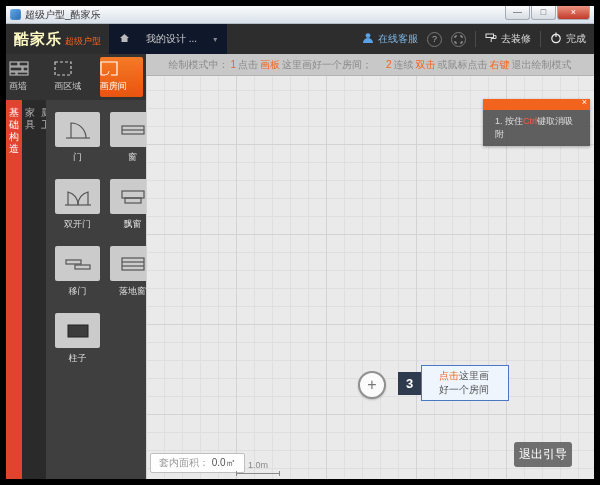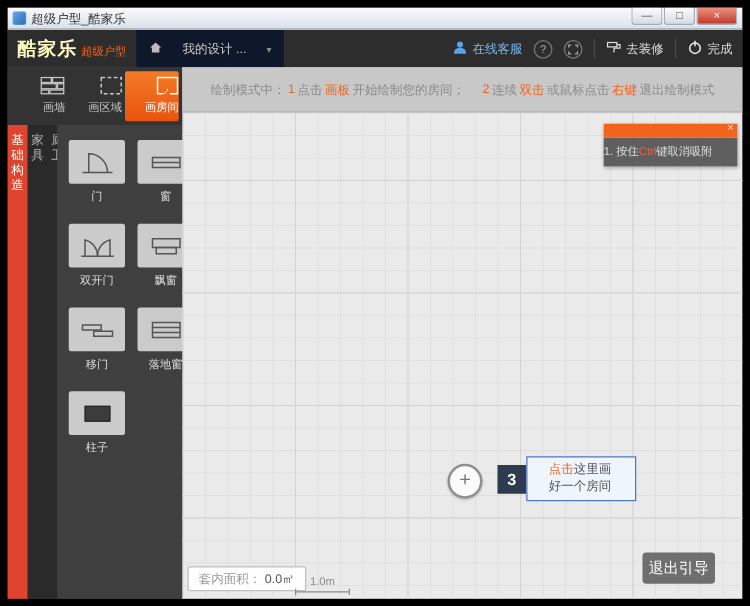--- a/index.html
+++ b/index.html
@@ -32,21 +32,21 @@
   .round-icon { width:15px; height:15px; border:1px solid #777; border-radius:50%; color:#aaa;
     font-size:9px; line-height:13px; text-align:center; cursor:pointer; }
   .round-icon svg { vertical-align:middle; }
   .hdr-divider { width:1px; height:16px; background:#4a4a4a; }
 
   
   .body { display:flex; height:437px; }
   .left-col { width:140px; display:flex; flex-direction:column; background:#3c3c3c; flex:none; }
 
   .toolbar { height:46px; display:flex; align-items:stretch; gap:2px; padding:3px 3px; background:#333; }
-  .tool { flex:1; display:flex; flex-direction:column; align-items:flex-end; justify-content:center;
+  .tool { flex:1; display:flex; flex-direction:column; align-items:flex-start; justify-content:center;
     gap:2px; color:#c9c9c9; font-size:9px; border-radius:2px; cursor:pointer; }
   .tool.active { background:linear-gradient(#f57a26,#e8540e); color:#fff; }
 
   .panel-row { flex:1; display:flex; }
   .tabstrip { width:40px; background:#2a2a2a; display:flex; flex-direction:row; flex:none; }
   .tab { padding:7px 3px; font-size:10px; line-height:12px; color:#b5b5b5; text-align:center; cursor:pointer; }
   .tab.active { background:#e0442e; color:#fff; }
 
   .palette { flex:1; background:#3f3f3f; padding:12px 9px; display:grid;
     grid-template-columns:1fr 1fr; gap:15px 10px; align-content:start; }
@@ -57,31 +57,31 @@
 
   
   .canvas { flex:1; position:relative; background-color:#eaeaea;
     background-image:
       linear-gradient(#d3d3d3 1px, transparent 1px),
       linear-gradient(90deg,#d3d3d3 1px, transparent 1px),
       linear-gradient(#dfdfdf 1px, transparent 1px),
       linear-gradient(90deg,#dfdfdf 1px, transparent 1px);
     background-size:90px 90px, 90px 90px, 18px 18px, 18px 18px; }
 
-  .mode-bar { position:absolute; top:0; left:0; right:0; height:36px;
+  .mode-bar { position:absolute; top:0; left:0; right:0; height:22px;
     background:rgba(198,198,198,0.95); border-bottom:1px solid #b3b3b3;
     display:flex; align-items:center; justify-content:center; gap:2px;
     font-size:10px; color:#8a8a8a; white-space:nowrap; }
   .hl-o { color:#f2641e; }
   .seg-gap { width:10px; }
 
   .tip-box { position:absolute; top:45px; right:4px; width:107px; box-shadow:0 1px 3px rgba(0,0,0,.3); }
   .tip-head { height:11px; background:#f2641e; position:relative; }
   .tip-close { position:absolute; right:3px; top:-2px; color:#fff; font-size:9px; cursor:pointer; }
-  .tip-body { background:rgba(84,84,84,0.93); padding:5px 0; font-size:9px; line-height:13px; color:#ddd; }
+  .tip-body { background:rgba(84,84,84,0.93); padding:5px 12px; font-size:9px; line-height:13px; color:#ddd; }
   .hl-r { color:#ff5a3c; }
 
   .plus-circle { position:absolute; left:212px; top:317px; width:28px; height:28px;
     border:2px solid #909090; border-radius:50%; background:#fbfbfb;
     display:flex; align-items:center; justify-content:center;
     font-size:16px; color:#777; cursor:pointer; box-shadow:0 1px 2px rgba(0,0,0,.2); }
   .step-badge { position:absolute; left:252px; top:318px; width:23px; height:23px;
     background:#2e3a4e; color:#fff; font-weight:bold; font-size:13px;
     text-align:center; line-height:23px; }
   .guide-tooltip { position:absolute; left:275px; top:311px; width:88px;
@@ -284,21 +284,21 @@
       </div>
     </div>
 
     <div class="canvas">
 
       <div class="mode-bar">
         <span>绘制模式中：</span>
         <span class="hl-o">1</span>
         <span>点击</span>
           <span class="hl-o">画板</span>
-          <span>开始绘制您的房间；</span>
+          <span>这里画好一个房间；</span>
         <span class="seg-gap"></span>
         <span class="hl-o">2</span>
         <span>连续</span>
           <span class="hl-o">双击</span>
           <span>或鼠标点击</span>
           <span class="hl-o">右键</span>
           <span>退出绘制模式</span>
       </div>
 
       <div class="tip-box">

